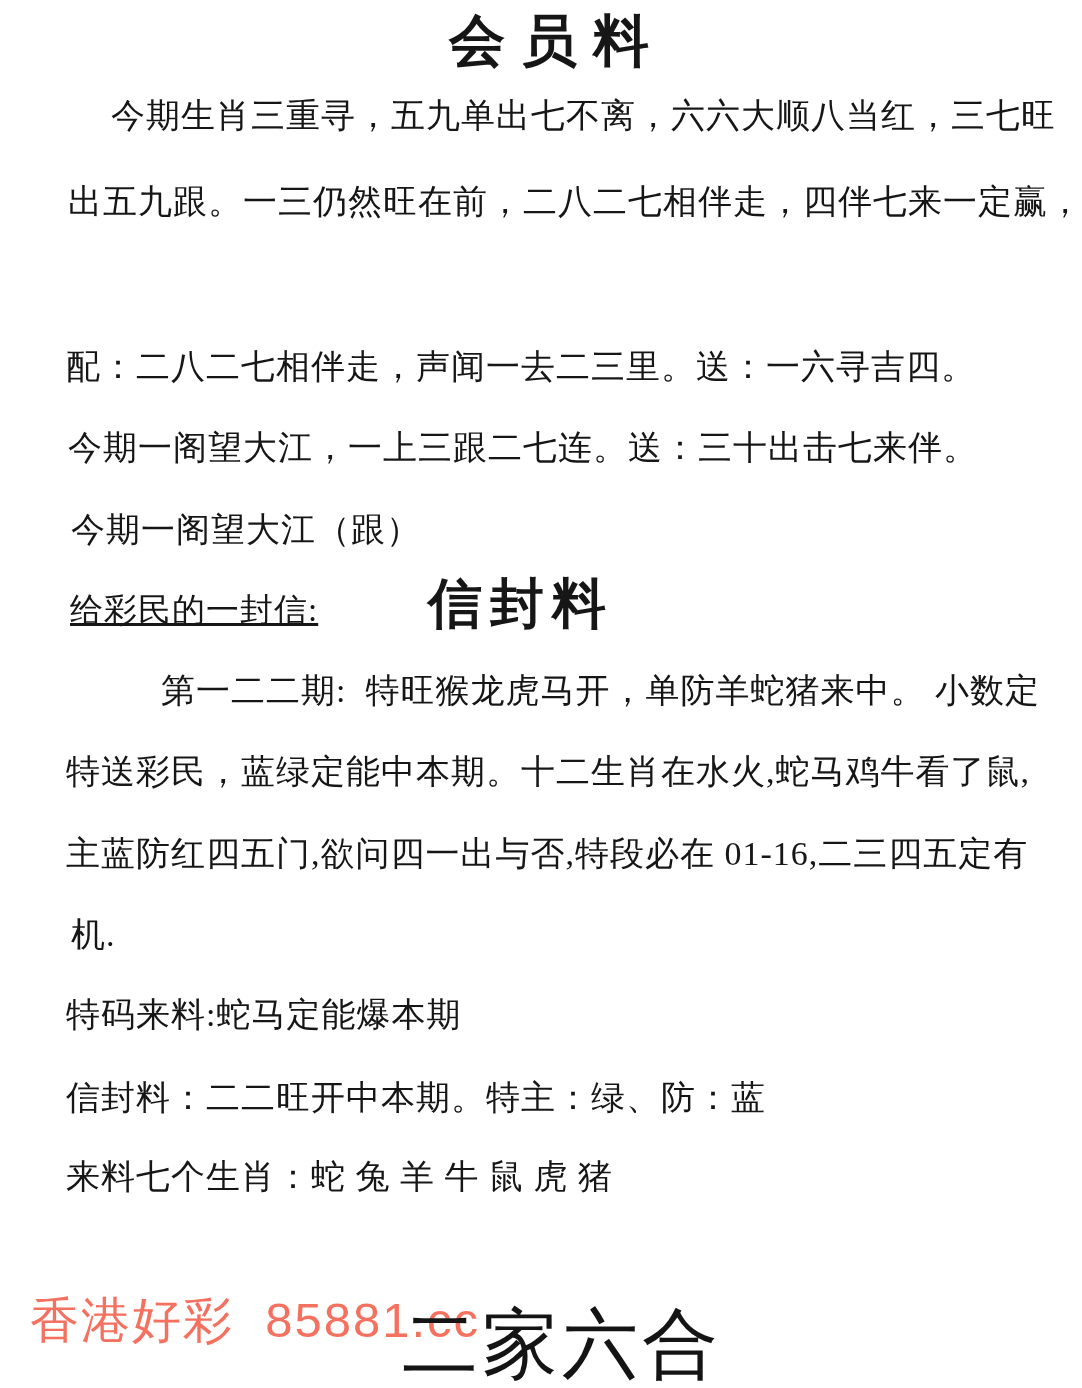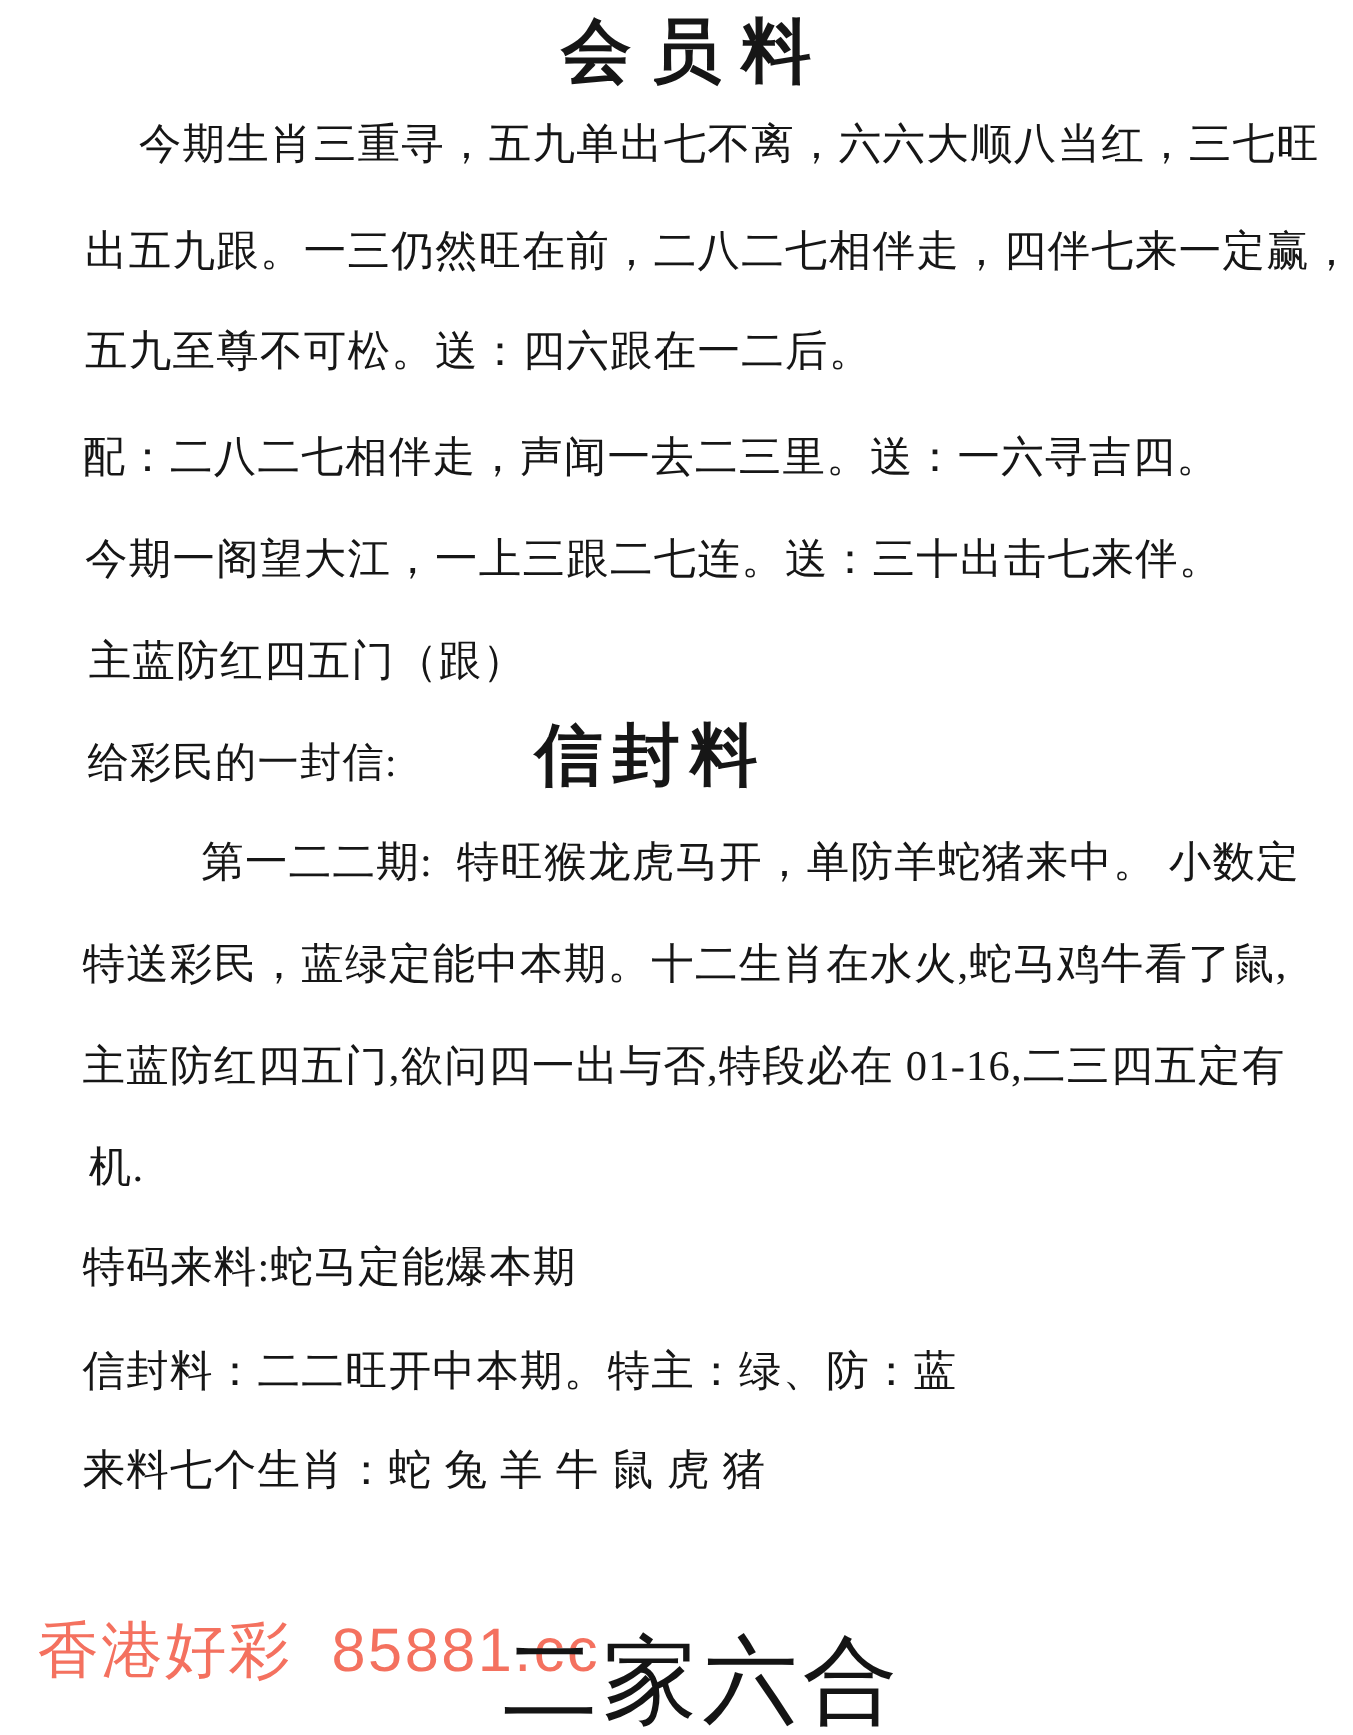--- a/index.html
+++ b/index.html
@@ -35,20 +35,21 @@
     white-space: pre;
     line-height: 1.1;
   }
   .letter-label {
     position: absolute;
     top: 588px;
     left: 54px;
     font-size: 33px;
     letter-spacing: 1px;
     white-space: pre;
+    text-decoration: underline;
   }
   .envelope-title {
     position: absolute;
     top: 568px;
     left: 412px;
     font-size: 54px;
     font-weight: bold;
     letter-spacing: 8px;
     white-space: pre;
     text-align: right;
@@ -77,24 +78,23 @@
 </style>
 </head>
 <body>
 
 <div class="page">
 
   <div class="doc-title">会员料</div>
 
   <div class="line" style="top:100px; left:95px;font-family:Liberation Mono, monospace;">今期生肖三重寻，五九单出七不离，六六大顺八当红，三七旺</div>
   <div class="line" style="top:183px; left:52px;">出五九跟。一三仍然旺在前，二八二七相伴走，四伴七来一定赢，</div>
-  <div class="line" style="top:263px; left:52px;">五九至尊不可松。送：四六跟在一二后。</div>
   <div class="line" style="top:348px; left:50px;">配：二八二七相伴走，声闻一去二三里。送：一六寻吉四。</div>
   <div class="line" style="top:429px; left:52px;">今期一阁望大江，一上三跟二七连。送：三十出击七来伴。</div>
-  <div class="line" style="top:511px; left:55px;">主蓝防红四五门（跟）</div>
+  <div class="line" style="top:511px; left:55px;">今期一阁望大江（跟）</div>
 
   <div class="letter-label">给彩民的一封信:</div>
   <div class="envelope-title">信封料</div>
 
   <div class="line" style="top:672px;  left:145px;">第一二二期:  特旺猴龙虎马开，单防羊蛇猪来中。 小数定</div>
   <div class="line" style="top:753px;  left:50px;">特送彩民，蓝绿定能中本期。十二生肖在水火,蛇马鸡牛看了鼠,</div>
   <div class="line" style="top:835px;  left:50px;">主蓝防红四五门,欲问四一出与否,特段必在 01-16,二三四五定有</div>
   <div class="line" style="top:916px;  left:55px;">机.</div>
   <div class="line" style="top:996px;  left:50px;">特码来料:蛇马定能爆本期</div>
   <div class="line" style="top:1079px; left:50px;">信封料：二二旺开中本期。特主：绿、防：蓝</div>

